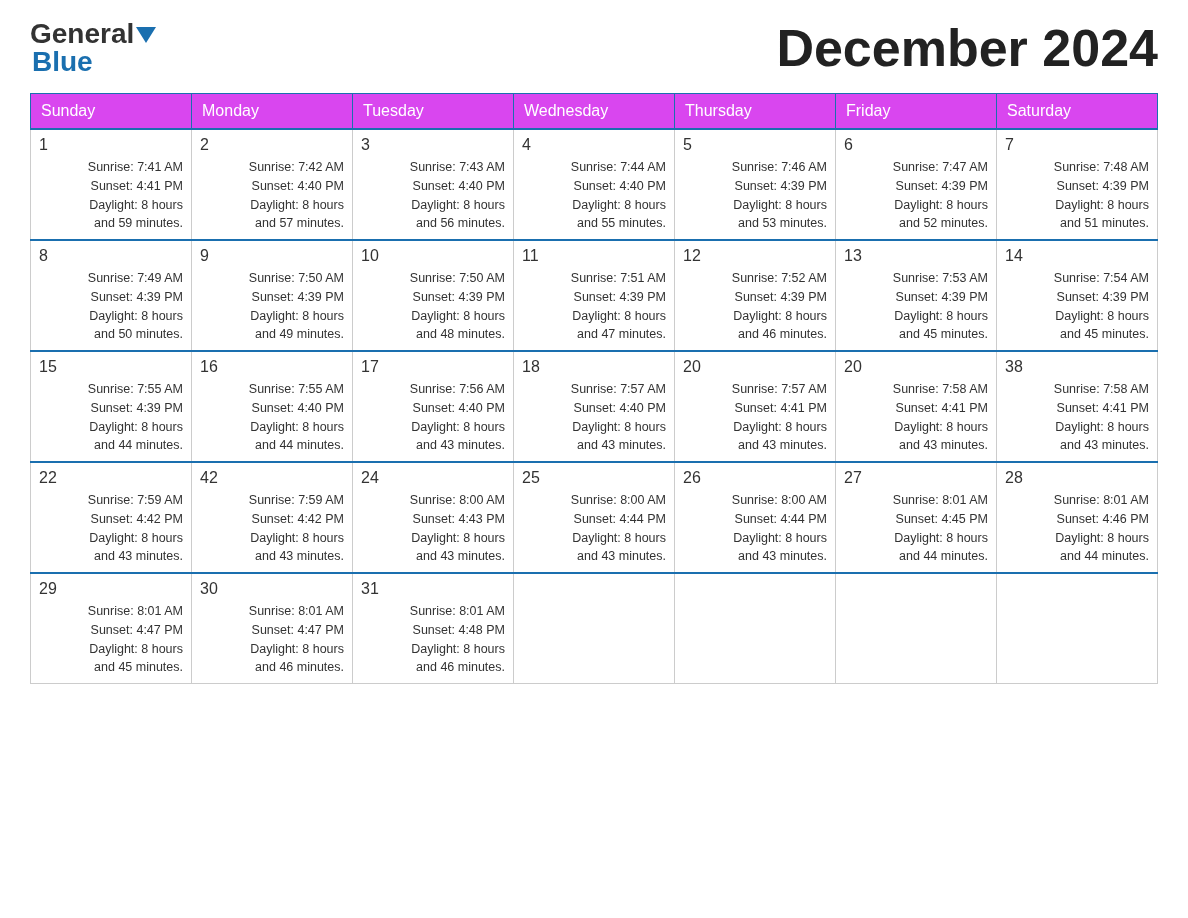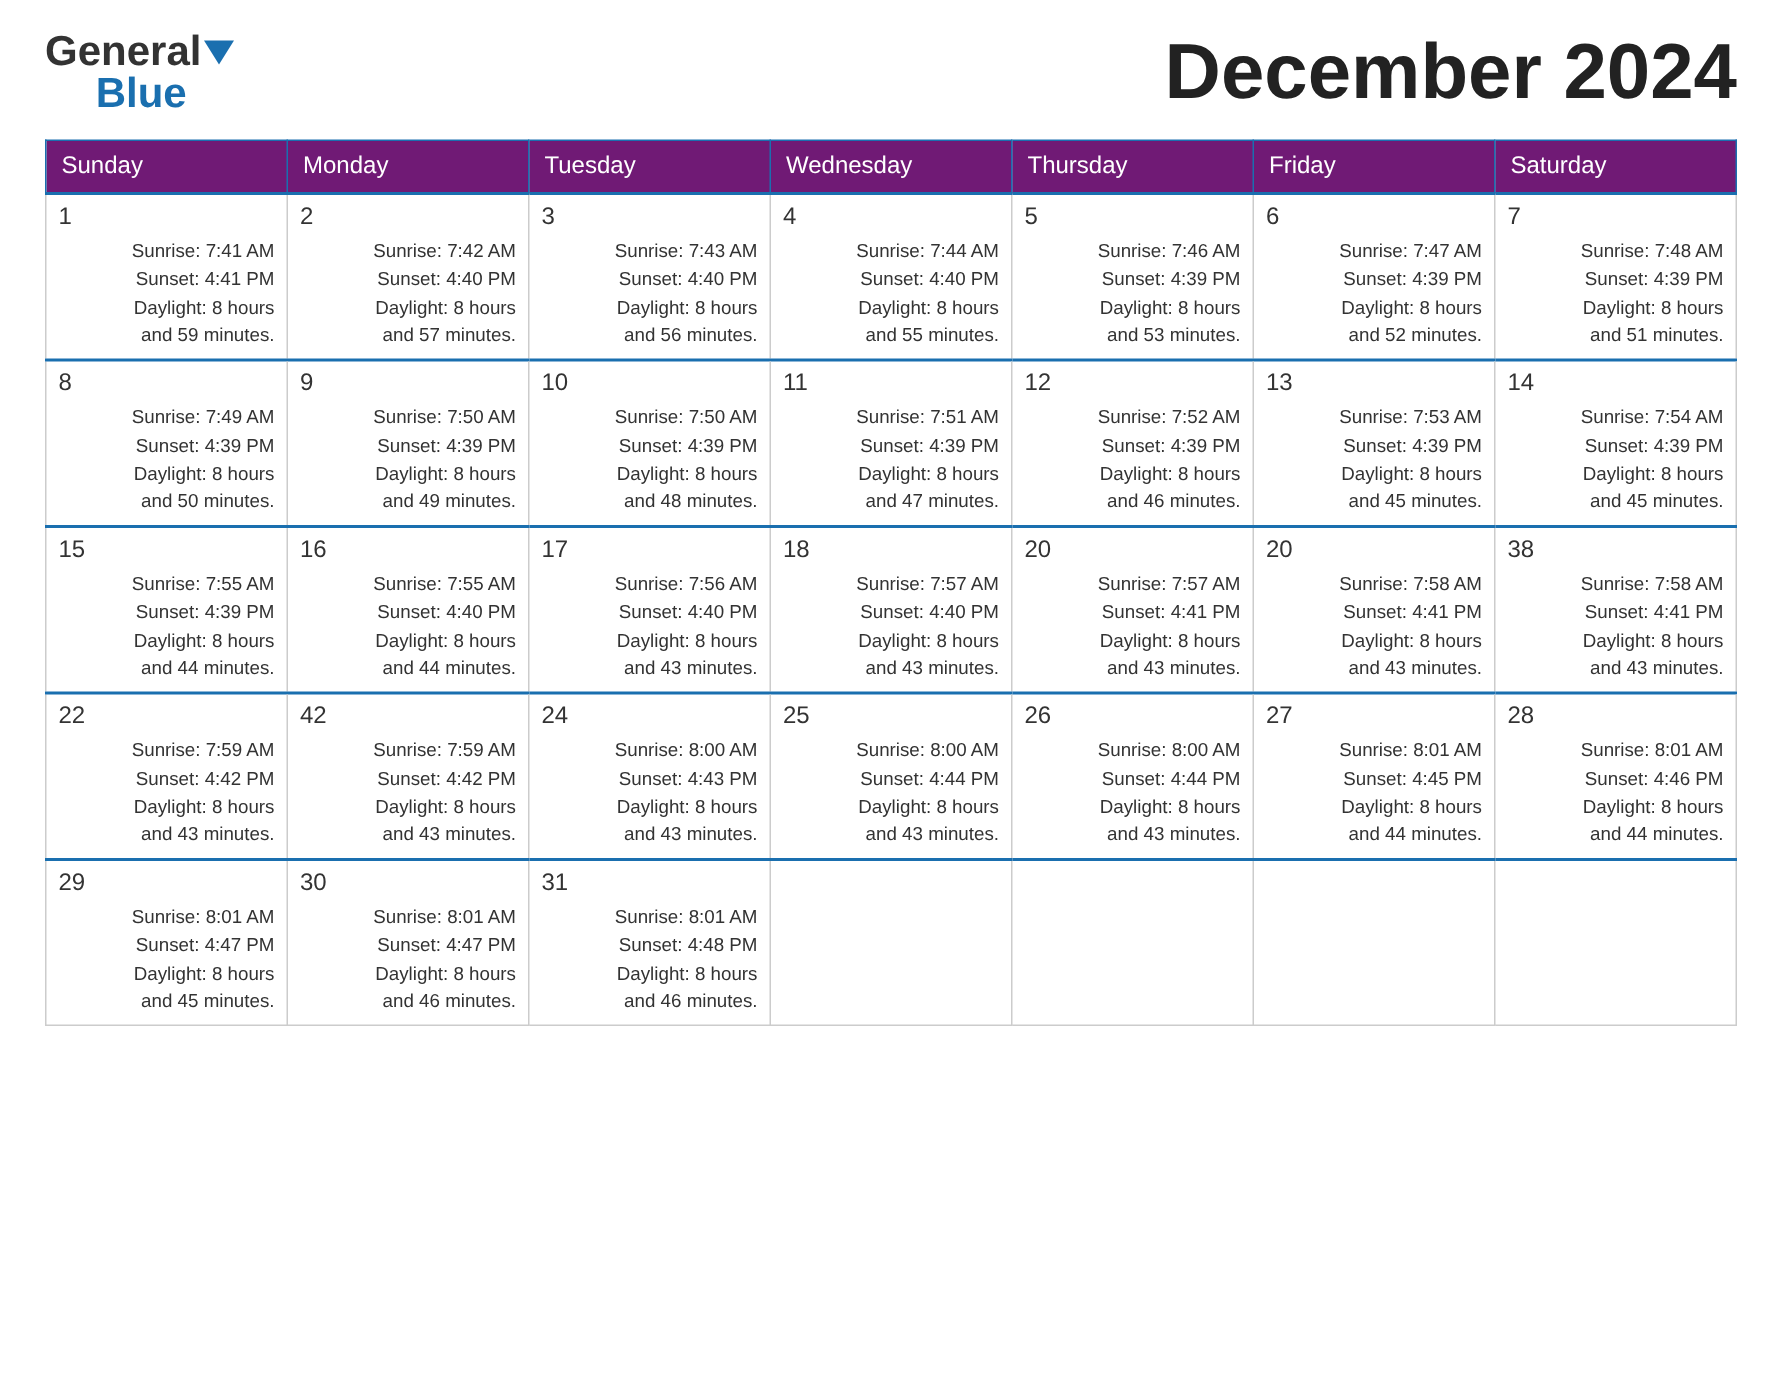--- a/index.html
+++ b/index.html
@@ -37,21 +37,20 @@
       border-right: 10px solid transparent;
       border-top: 16px solid #1a6faf;
       margin-left: 2px;
       margin-bottom: -2px;
     }
     .logo-line2 {
       color: #1a6faf;
       font-size: 28px;
       font-weight: bold;
       padding-left: 2px;
-      text-align: center;
     }
     .title-block {
       text-align: right;
     }
     .month-title {
       font-size: 52px;
       font-weight: bold;
       color: #222;
       line-height: 1.1;
       margin-left: 38px;
@@ -60,21 +59,21 @@
       font-size: 20px;
       color: #444;
       margin-top: 4px;
     }
     .calendar {
       width: 100%;
       border-collapse: collapse;
       border: 1px solid #aaa;
     }
     .calendar th {
-      background-color: #701a75;
+      background-color: #d946ef;
       color: #fff;
       font-size: 16px;
       font-weight: normal;
       padding: 8px 10px;
       text-align: left;
       border: 1px solid #1a6faf;
     }
     .calendar td {
       vertical-align: top;
       padding: 6px 8px;

